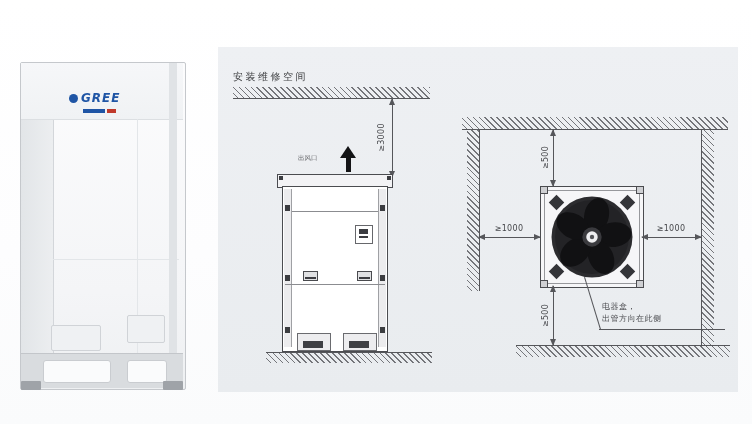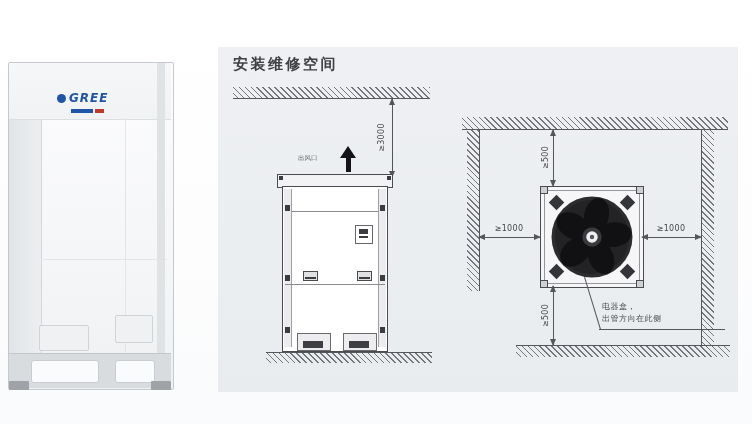--- a/index.html
+++ b/index.html
@@ -2,21 +2,21 @@
 <html><head>
 <meta charset="utf-8">
 <style>
   html,body{margin:0;padding:0;background:#fff;}
   .stage{position:relative;width:752px;height:424px;background:linear-gradient(180deg,#ffffff 0%,#fdfdfe 60%,#fafbfc 100%);
          font-family:"DejaVu Sans",sans-serif;overflow:hidden;}
   .abs{position:absolute;}
 
   
   .panel{left:218px;top:47px;width:520px;height:345px;background:linear-gradient(180deg,#eef0f3,#e9ecef);}
-  .panel-title{left:233px;top:55px;font-size:15px;font-weight:700;color:#3f4043;letter-spacing:2.5px;}
+  .panel-title{left:233px;top:70px;font-size:10px;font-weight:400;color:#3f4043;letter-spacing:2.5px;}
 
   
   .hatch{background:repeating-linear-gradient(45deg,rgba(96,97,102,0) 0 3px,rgba(96,97,102,.85) 3px 4.2px);}
   .edge-b{border-bottom:1.3px solid #55565a;}
   .edge-t{border-top:1.3px solid #55565a;}
   .edge-r{border-right:1.3px solid #55565a;}
   .edge-l{border-left:1.3px solid #55565a;}
 
   
   .dimv{width:0;border-left:1px solid #55565a;}
@@ -48,21 +48,21 @@
 
   
   .tv-unit{left:540px;top:186px;width:102px;height:100px;background:#f6f6f8;border:1.5px solid #4a4b4f;}
   .tv-inner{left:3px;top:3px;right:3px;bottom:3px;border:1px solid #97989c;}
   .screw{width:6px;height:6px;background:#cfd0d3;border:1px solid #4a4b4f;}
   .bracket{width:11px;height:11px;background:#343539;transform:rotate(45deg);}
   .note-text{font-size:8px;color:#4a4b4f;letter-spacing:.5px;white-space:nowrap;}
   .leader{height:0;border-top:1px solid #55565a;transform-origin:0 0;}
 
   
-  .photo{left:0;top:55px;width:196px;height:343px;}
+  .photo{left:12px;top:55px;width:196px;height:343px;}
   .ph-body{left:8px;top:7px;width:164px;height:326px;background:linear-gradient(180deg,#fcfcfd 0%,#f4f5f7 70%,#eef0f2 100%);
            border:1px solid #c5c8cc;border-radius:2px;}
   .ph-side{left:0;top:0;width:32px;height:324px;background:linear-gradient(90deg,#e2e5e8,#eceef0);border-right:1px solid #d3d6da;}
   .ph-cap{left:0;top:0;width:162px;height:56px;background:linear-gradient(180deg,#f6f7f9,#f0f2f4);border-bottom:1px solid #dcdfe2;}
   .ph-post{top:0;width:8px;height:324px;background:#e0e3e6;}
   .ph-logo{left:48px;top:28px;display:flex;align-items:center;gap:3px;}
   .ph-logo-mark{width:9px;height:9px;border-radius:50%;background:#1f55a5;}
   .ph-logo-text{font-size:12px;font-weight:bold;font-style:italic;color:#1f55a5;letter-spacing:1px;}
   .ph-sub{left:62px;top:46px;display:flex;gap:2px;}
   .ph-sub i{display:block;height:4px;}

